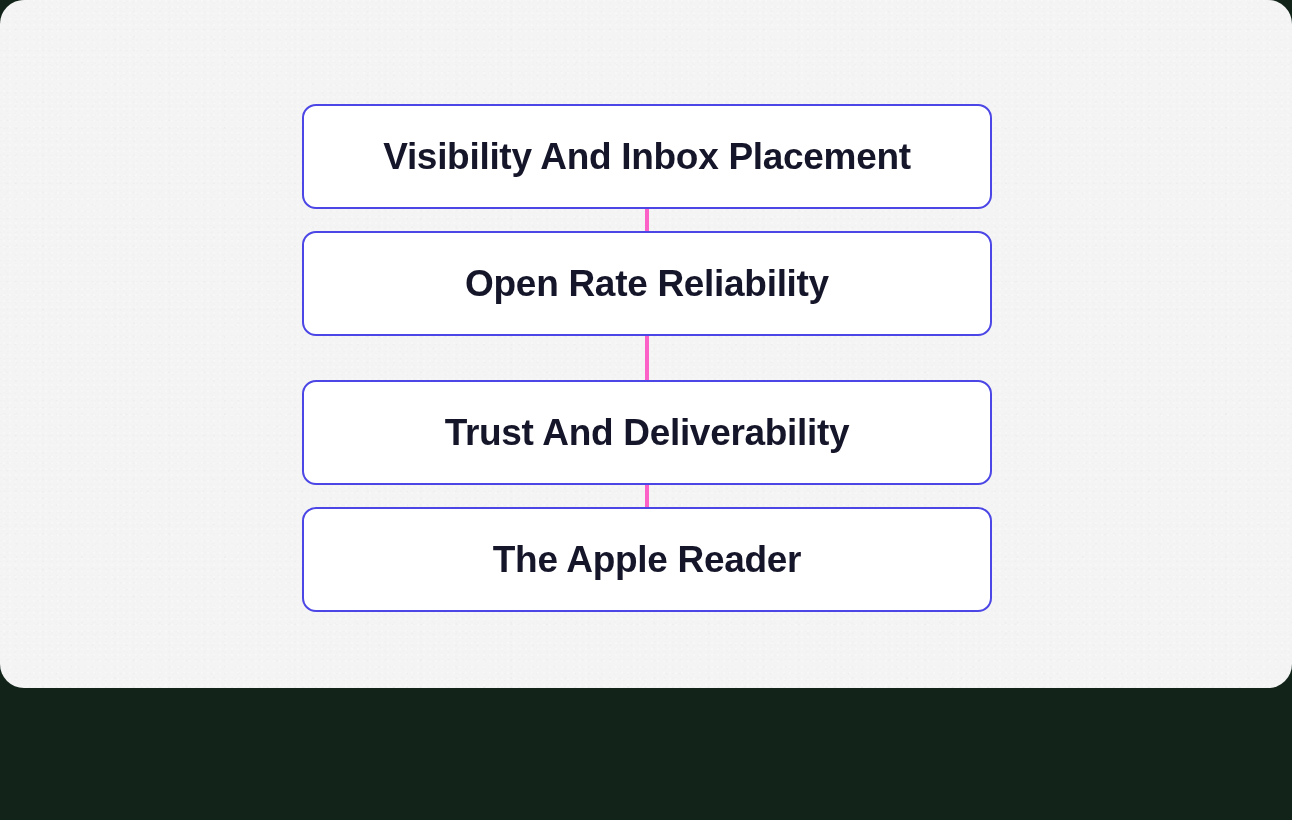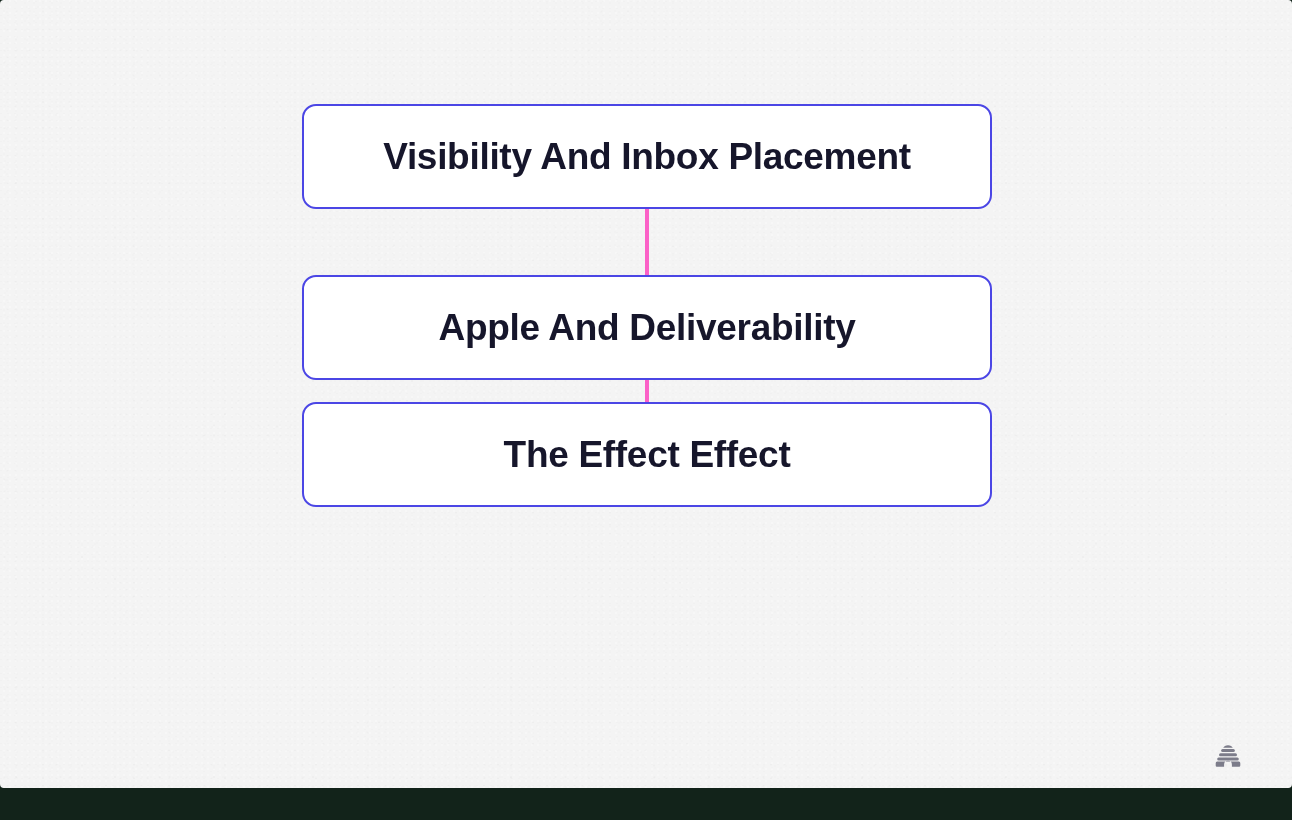--- a/index.html
+++ b/index.html
@@ -10,23 +10,23 @@
   body {
     width: 1292px;
     height: 820px;
     overflow: hidden;
     font-family: "Liberation Sans", sans-serif;
   }
 
   #page {
     position: relative;
     width: 1292px;
-    height: 788px;
+    height: 688px;
     background: #f4f4f4;
-    border-radius: 4px;
+    border-radius: 24px;
     overflow: hidden;
   }
 
   
   #noise {
     position: absolute;
     inset: 0;
     pointer-events: none;
     opacity: 0.55;
     background-image:
@@ -105,40 +105,43 @@
   <div id="flow">
 
     <div class="node">
       <span class="node-label">Visibility And Inbox Placement</span>
     </div>
 
     <div class="connector">
       <i></i>
     </div>
 
+    <div class="node">
+      <span class="node-label">Open Rate Reliability</span>
+    </div>
 
     <div class="connector">
       <i></i>
     </div>
 
 
     <div class="connector">
       <i></i>
     </div>
 
     <div class="node">
-      <span class="node-label">Apple And Deliverability</span>
+      <span class="node-label">Trust And Deliverability</span>
     </div>
 
     <div class="connector">
       <i></i>
     </div>
 
     <div class="node">
-      <span class="node-label">The Effect Effect</span>
+      <span class="node-label">The Apple Reader</span>
     </div>
 
   </div>
 
   <div id="hive">
     <svg width="32" height="32" viewBox="0 0 32 32" aria-hidden="true">
       <g fill="#7c7c8a">
         <path d="M16 5.2c2.3 0 4.2 1.35 4.85 2.6H11.15C11.8 6.55 13.7 5.2 16 5.2z"></path>
         <rect x="9.1" y="9.0" width="13.8" height="3.0" rx="1.5"></rect>
         <rect x="7.0" y="13.2" width="18.0" height="3.0" rx="1.5"></rect>

